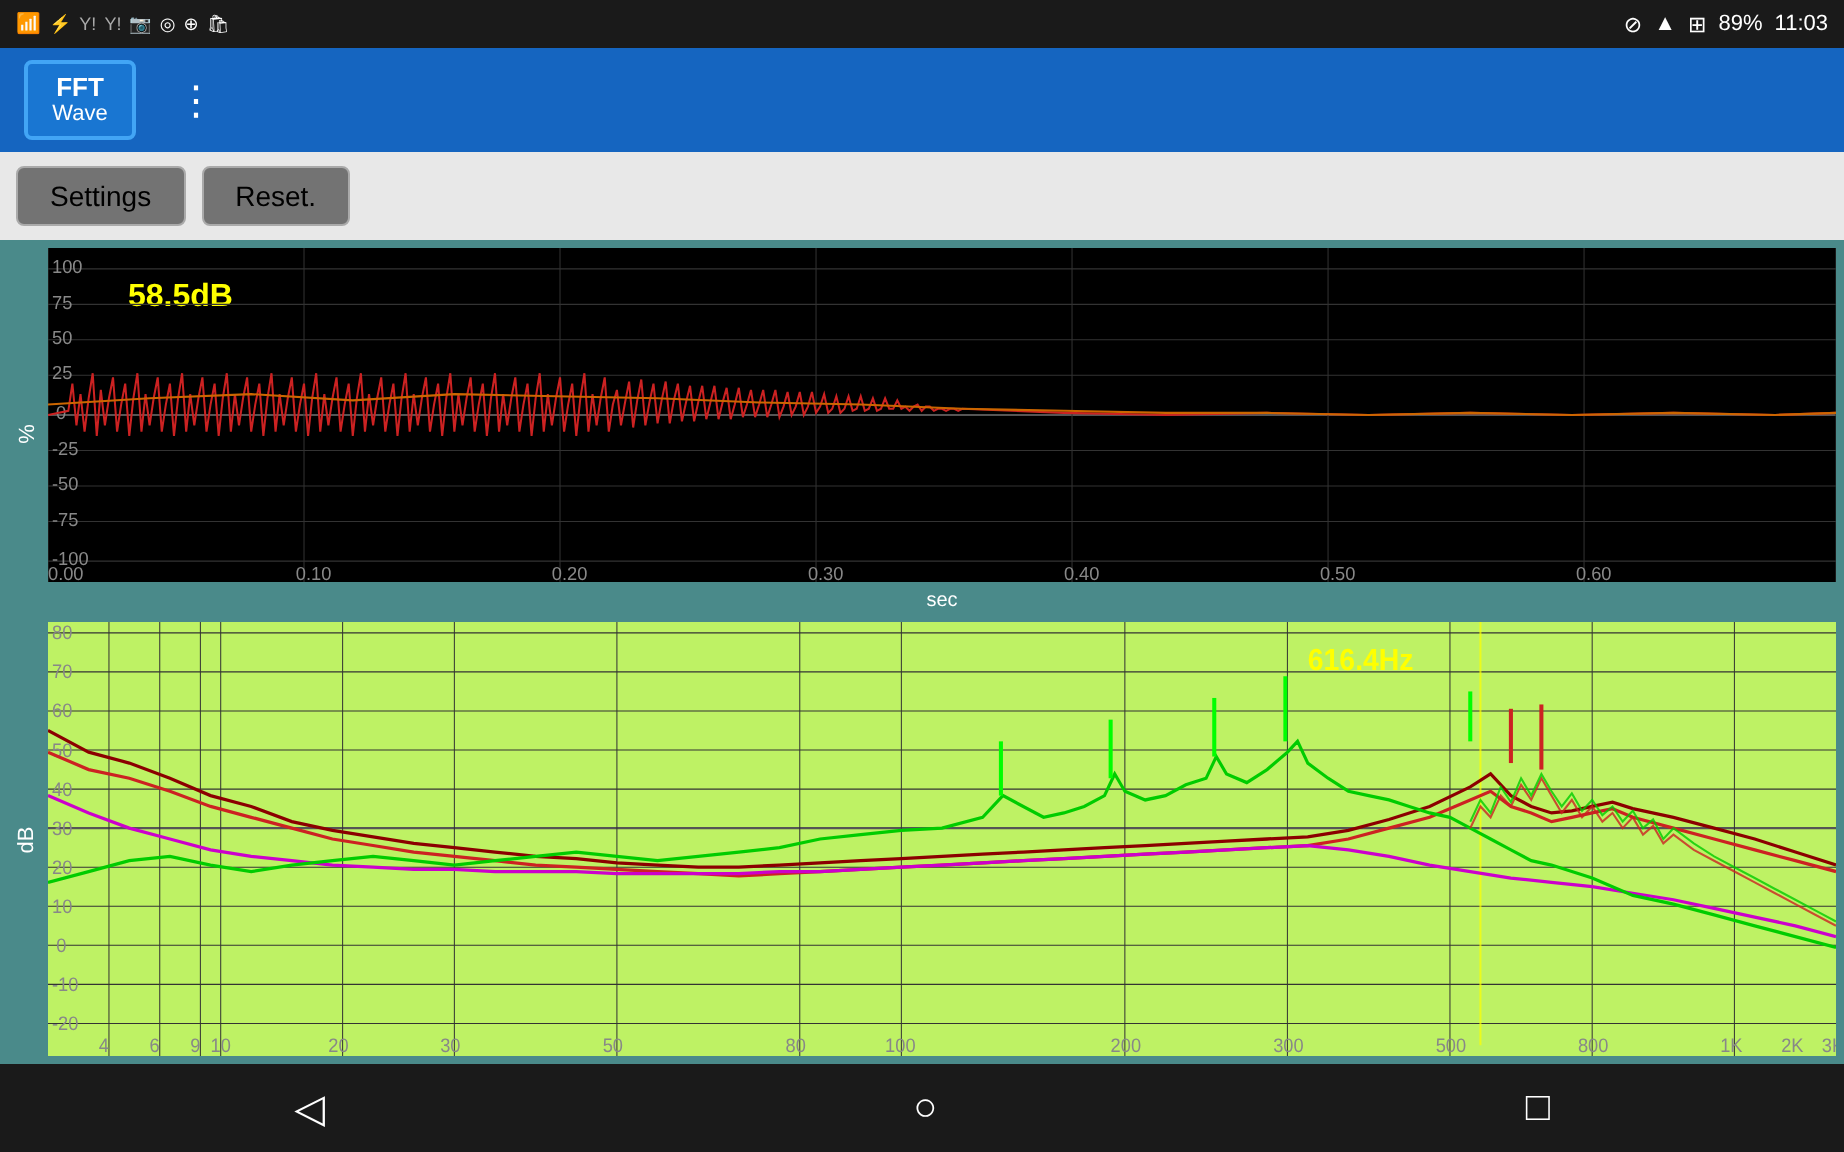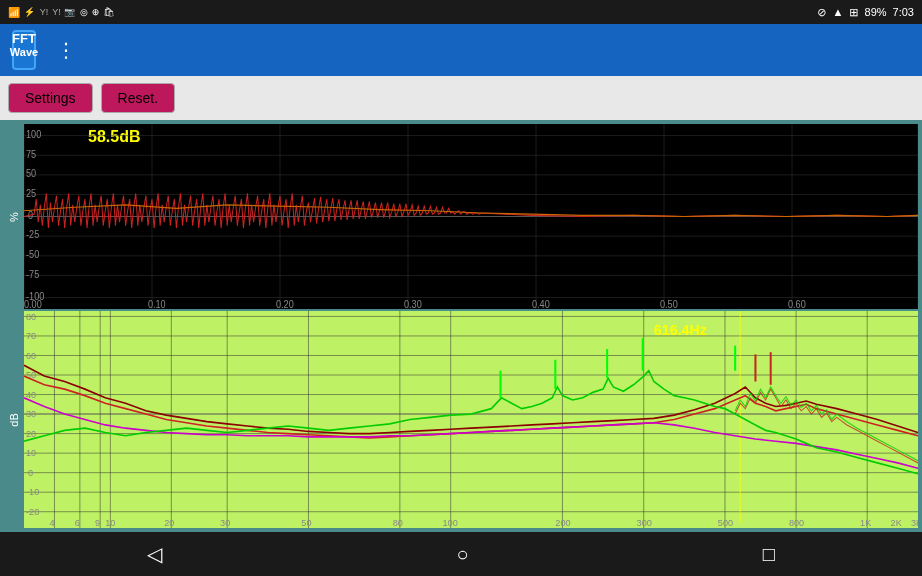--- a/index.html
+++ b/index.html
@@ -43,40 +43,41 @@
     
     #title-bar {
       height: 52px;
       background: #1565C0;
       display: flex;
       align-items: center;
       padding: 0 12px;
       flex-shrink: 0;
     }
     #app-icon {
-      width: 24px;
+      width: 56px;
       height: 40px;
       background: #1976D2;
       border: 2px solid #42A5F5;
       display: flex;
       flex-direction: column;
       align-items: center;
+      justify-content: center;
       margin-right: 12px;
       border-radius: 4px;
     }
     #app-icon .fft-text {
       color: #fff;
       font-size: 13px;
       font-weight: bold;
       line-height: 1.1;
     }
     #app-icon .wave-text {
       color: #fff;
       font-size: 11px;
-      font-weight: bold;
+      font-weight: normal;
       line-height: 1.1;
     }
     #app-title {
       color: #fff;
       font-size: 18px;
       flex: 1;
     }
     #menu-dots {
       color: #fff;
       font-size: 20px;
@@ -88,21 +89,21 @@
     #toolbar {
       height: 44px;
       background: #e8e8e8;
       display: flex;
       align-items: center;
       padding: 0 8px;
       gap: 8px;
       flex-shrink: 0;
     }
     .toolbar-btn {
-      background: #be185d;
+      background: #737373;
       border: 1px solid #aaa;
       border-radius: 4px;
       padding: 6px 16px;
       font-size: 14px;
       cursor: pointer;
       color: #000;
     }
 
     
     #charts-area {
@@ -149,26 +150,25 @@
       height: 18px;
       display: flex;
       align-items: center;
       justify-content: center;
       color: #fff;
       font-size: 10px;
       position: relative;
     }
     #db-label {
       position: absolute;
-      top: 4px;
+      top: 16px;
       left: 40px;
       color: #ffff00;
       font-size: 16px;
       font-weight: bold;
-      margin-left: 24px;
     }
 
     
     #fft-container {
       flex: 1;
       display: flex;
       flex-direction: row;
       min-height: 0;
     }
     #fft-ylabel {
@@ -239,21 +239,21 @@
     <span style="font-size:9px;">📷</span>
     <span style="font-size:9px;">◎</span>
     <span style="font-size:9px;">⊕</span>
     <span style="font-size:9px;">🛍</span>
   </div>
   <div class="status-right">
     <span>⊘</span>
     <span>▲</span>
     <span>⊞</span>
     <span>89%</span>
-    <span>7:03</span>
+    <span>11:03</span>
   </div>
 </div>
 
 <div id="title-bar">
   <div id="app-icon">
     <span class="fft-text">FFT</span>
     <span class="wave-text">Wave</span>
   </div>
   <span id="menu-dots">⋮</span>
 </div>
@@ -310,20 +310,23 @@
           <text x="248" y="159" fill="#888" font-size="9">0.20</text>
           <text x="374" y="159" fill="#888" font-size="9">0.30</text>
           <text x="500" y="159" fill="#888" font-size="9">0.40</text>
           <text x="626" y="159" fill="#888" font-size="9">0.50</text>
           <text x="752" y="159" fill="#888" font-size="9">0.60</text>
 
           <path d="M0,80 L10,78 L12,65 L14,85 L16,70 L18,88 L20,72 L22,60 L24,90 L26,68 L28,85 L30,72 L32,62 L34,88 L36,75 L38,65 L40,90 L42,72 L44,60 L46,88 L48,70 L50,85 L52,72 L54,62 L56,88 L58,75 L60,65 L62,90 L64,72 L66,60 L68,88 L70,70 L72,85 L74,72 L76,62 L78,88 L80,75 L82,65 L84,90 L86,72 L88,60 L90,88 L92,70 L94,85 L96,72 L98,62 L100,88 L102,75 L104,65 L106,90 L108,72 L110,60 L112,88 L114,70 L116,85 L118,72 L120,62 L122,88 L124,75 L126,65 L128,90 L130,72 L132,60 L134,88 L136,70 L138,85 L140,72 L142,62 L144,88 L146,75 L148,65 L150,90 L152,72 L154,60 L156,88 L158,70 L160,85 L162,72 L164,62 L166,88 L168,75 L170,65 L172,90 L174,72 L176,60 L178,88 L180,70 L182,85 L184,72 L186,62 L188,88 L190,75 L192,65 L194,90 L196,72 L198,60 L200,88 L202,70 L204,85 L206,72 L208,62 L210,88 L212,75 L214,65 L216,90 L218,72 L220,60 L222,88 L224,70 L226,85 L228,72 L230,62 L232,88 L234,75 L236,65 L238,90 L240,72 L242,60 L244,88 L246,70 L248,85 L250,72 L252,62 L254,88 L256,75 L258,65 L260,90 L262,72 L264,60 L266,88 L268,70 L270,85 L272,72 L274,62 L276,88 L278,75 L280,68 L282,85 L284,74 L286,64 L288,86 L290,73 L292,63 L294,85 L296,74 L298,65 L300,84 L302,73 L304,64 L306,84 L308,73 L310,65 L312,83 L314,74 L316,66 L318,83 L320,74 L322,66 L324,82 L326,74 L328,66 L330,82 L332,74 L334,67 L336,82 L338,75 L340,67 L342,81 L344,75 L346,68 L348,81 L350,75 L352,68 L354,81 L356,75 L358,68 L360,81 L362,76 L364,69 L366,80 L368,76 L370,69 L372,80 L374,76 L376,69 L378,79 L380,76 L382,70 L384,79 L386,77 L388,71 L390,79 L392,77 L394,71 L396,78 L398,77 L400,71 L402,78 L404,77 L406,72 L408,78 L410,77 L412,72 L414,77 L416,77 L418,73 L420,77 L422,76 L424,78 L426,76 L428,75 L430,78 L432,76 L434,76 L436,78 L438,77 L440,77 L442,78 L444,77 L446,77 L448,78 L450,77 L500,79 L550,80 L600,79 L650,80 L700,79 L750,80 L800,79 L850,80 L880,79" stroke="#cc2222" stroke-width="1" fill="none"></path>
 
           <path d="M0,75 L50,72 L100,70 L150,73 L200,70 L250,71 L300,72 L350,74 L400,75 L450,77 L500,78 L550,79 L600,79 L650,80 L700,79 L750,80 L800,79 L850,80 L880,79" stroke="#cc6600" stroke-width="1" fill="none"></path>
         </svg>
+      </div>
+      <div id="waveform-xlabel">
+        <span>sec</span>
       </div>
     </div>
   </div>
 
   <div id="fft-container">
     <div id="fft-ylabel">
       <span>dB</span>
     </div>
     <div id="fft-chart-wrap">
       <div id="fft-canvas">

